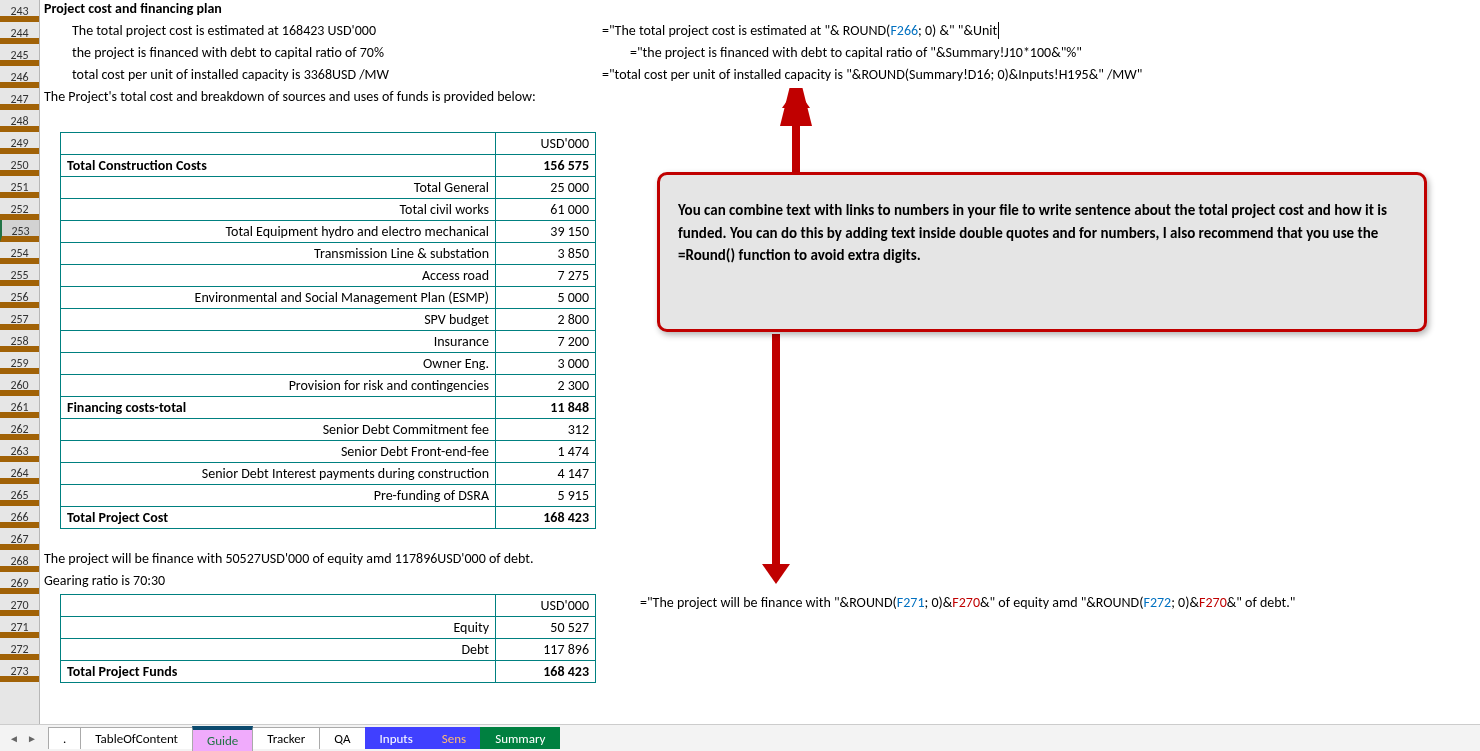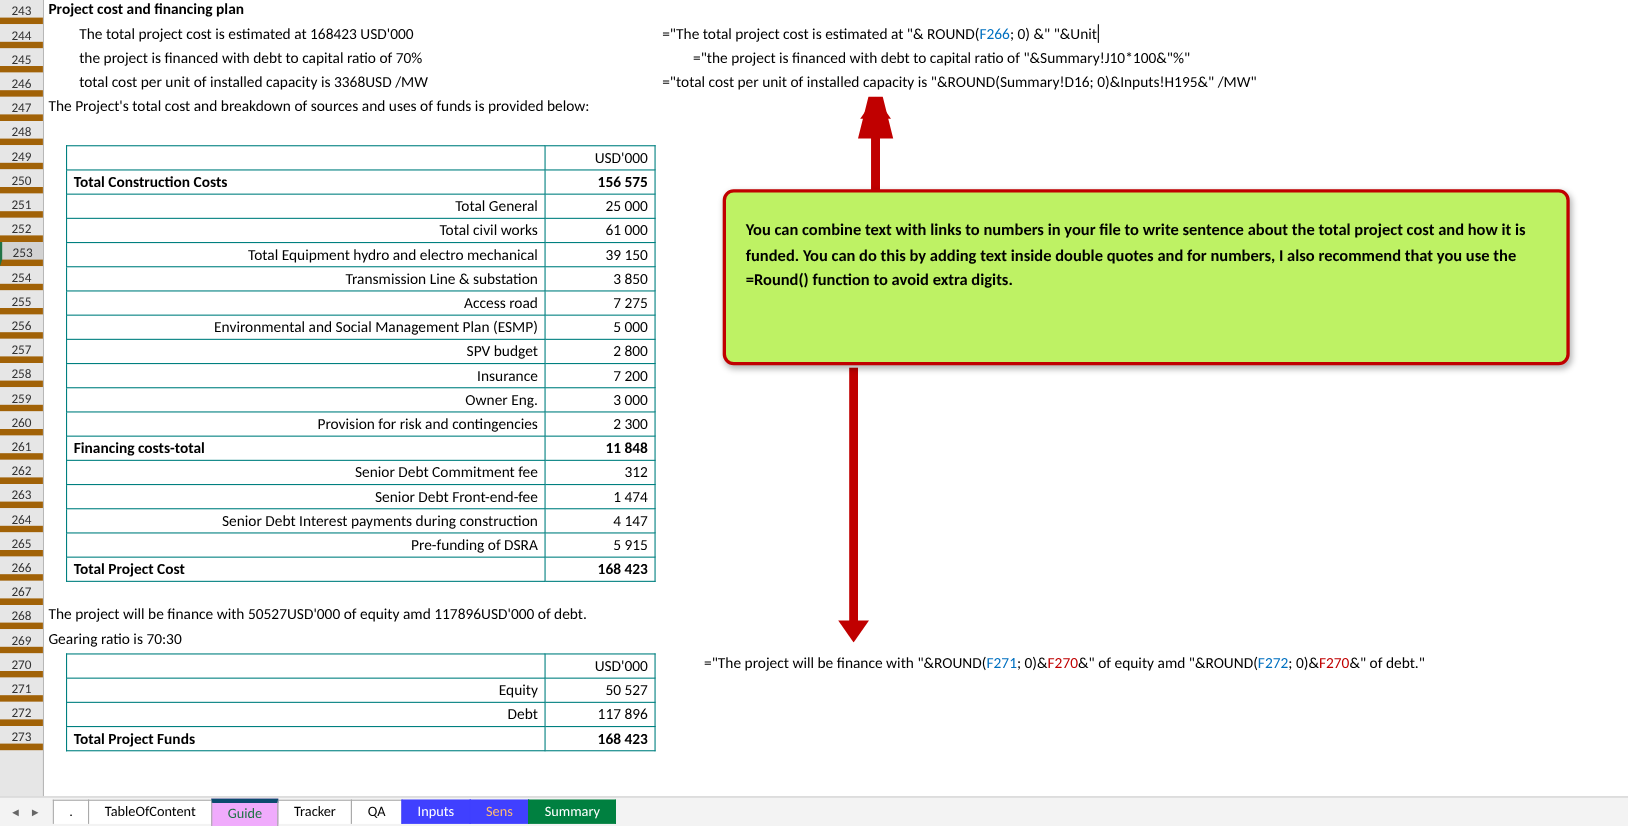--- a/index.html
+++ b/index.html
@@ -20,21 +20,21 @@
 .data-table td.value { text-align: right; width: 100px; }
 .data-table td.header-right { text-align: right; }
 .data-table tr.bold-row td { font-weight: bold; }
 .data-table tr.bold-row td.label { text-align: left; }
 
 .text-line { position: absolute; left: 4px; font-size: 14px; white-space: nowrap; }
 .formula-line { position: absolute; font-size: 14px; white-space: nowrap; font-family: Calibri, Arial, sans-serif; }
 .f-ref-blue { color: #0070c0; }
 .f-ref-red { color: #c00000; }
 
-.callout { position: absolute; left: 617px; top: 172px; width: 770px; height: 160px; border: 3px solid #c00000; border-radius: 10px; background: #bef264; box-shadow: 2px 3px 6px rgba(0,0,0,0.3); padding: 24px 18px; font-size: 15px; line-height: 1.5; font-weight: bold; }
+.callout { position: absolute; left: 617px; top: 172px; width: 770px; height: 160px; border: 3px solid #c00000; border-radius: 10px; background: #e5e5e5; box-shadow: 2px 3px 6px rgba(0,0,0,0.3); padding: 24px 18px; font-size: 15px; line-height: 1.5; font-weight: bold; }
 
 .arrow-up { position: absolute; left: 736px; top: 88px; }
 .arrow-down { position: absolute; left: 716px; top: 334px; }
 
 .sheet-tabs { position: absolute; bottom: 0; left: 0; right: 0; height: 27px; background: #f3f3f3; border-top: 1px solid #ccc; display: flex; align-items: center; padding-left: 6px; }
 .tab-nav { display: flex; gap: 2px; margin-right: 8px; }
 .tab-nav-btn { width: 16px; height: 16px; display: flex; align-items: center; justify-content: center; color: #666; font-size: 10px; }
 .tab { padding: 3px 14px; border: 1px solid #aaa; border-bottom: none; background: #fff; font-size: 13px; margin-right: -1px; position: relative; }
 .tab.active { border-top: 4px solid #0c4a6e; color: #217346; font-weight: normal; background: #f0abfc; z-index: 2; border-bottom: 1px solid #fff; margin-bottom: -1px; }
 .tab.inputs { background: #4040ff; color: #fff; border-color: #4040ff; }

